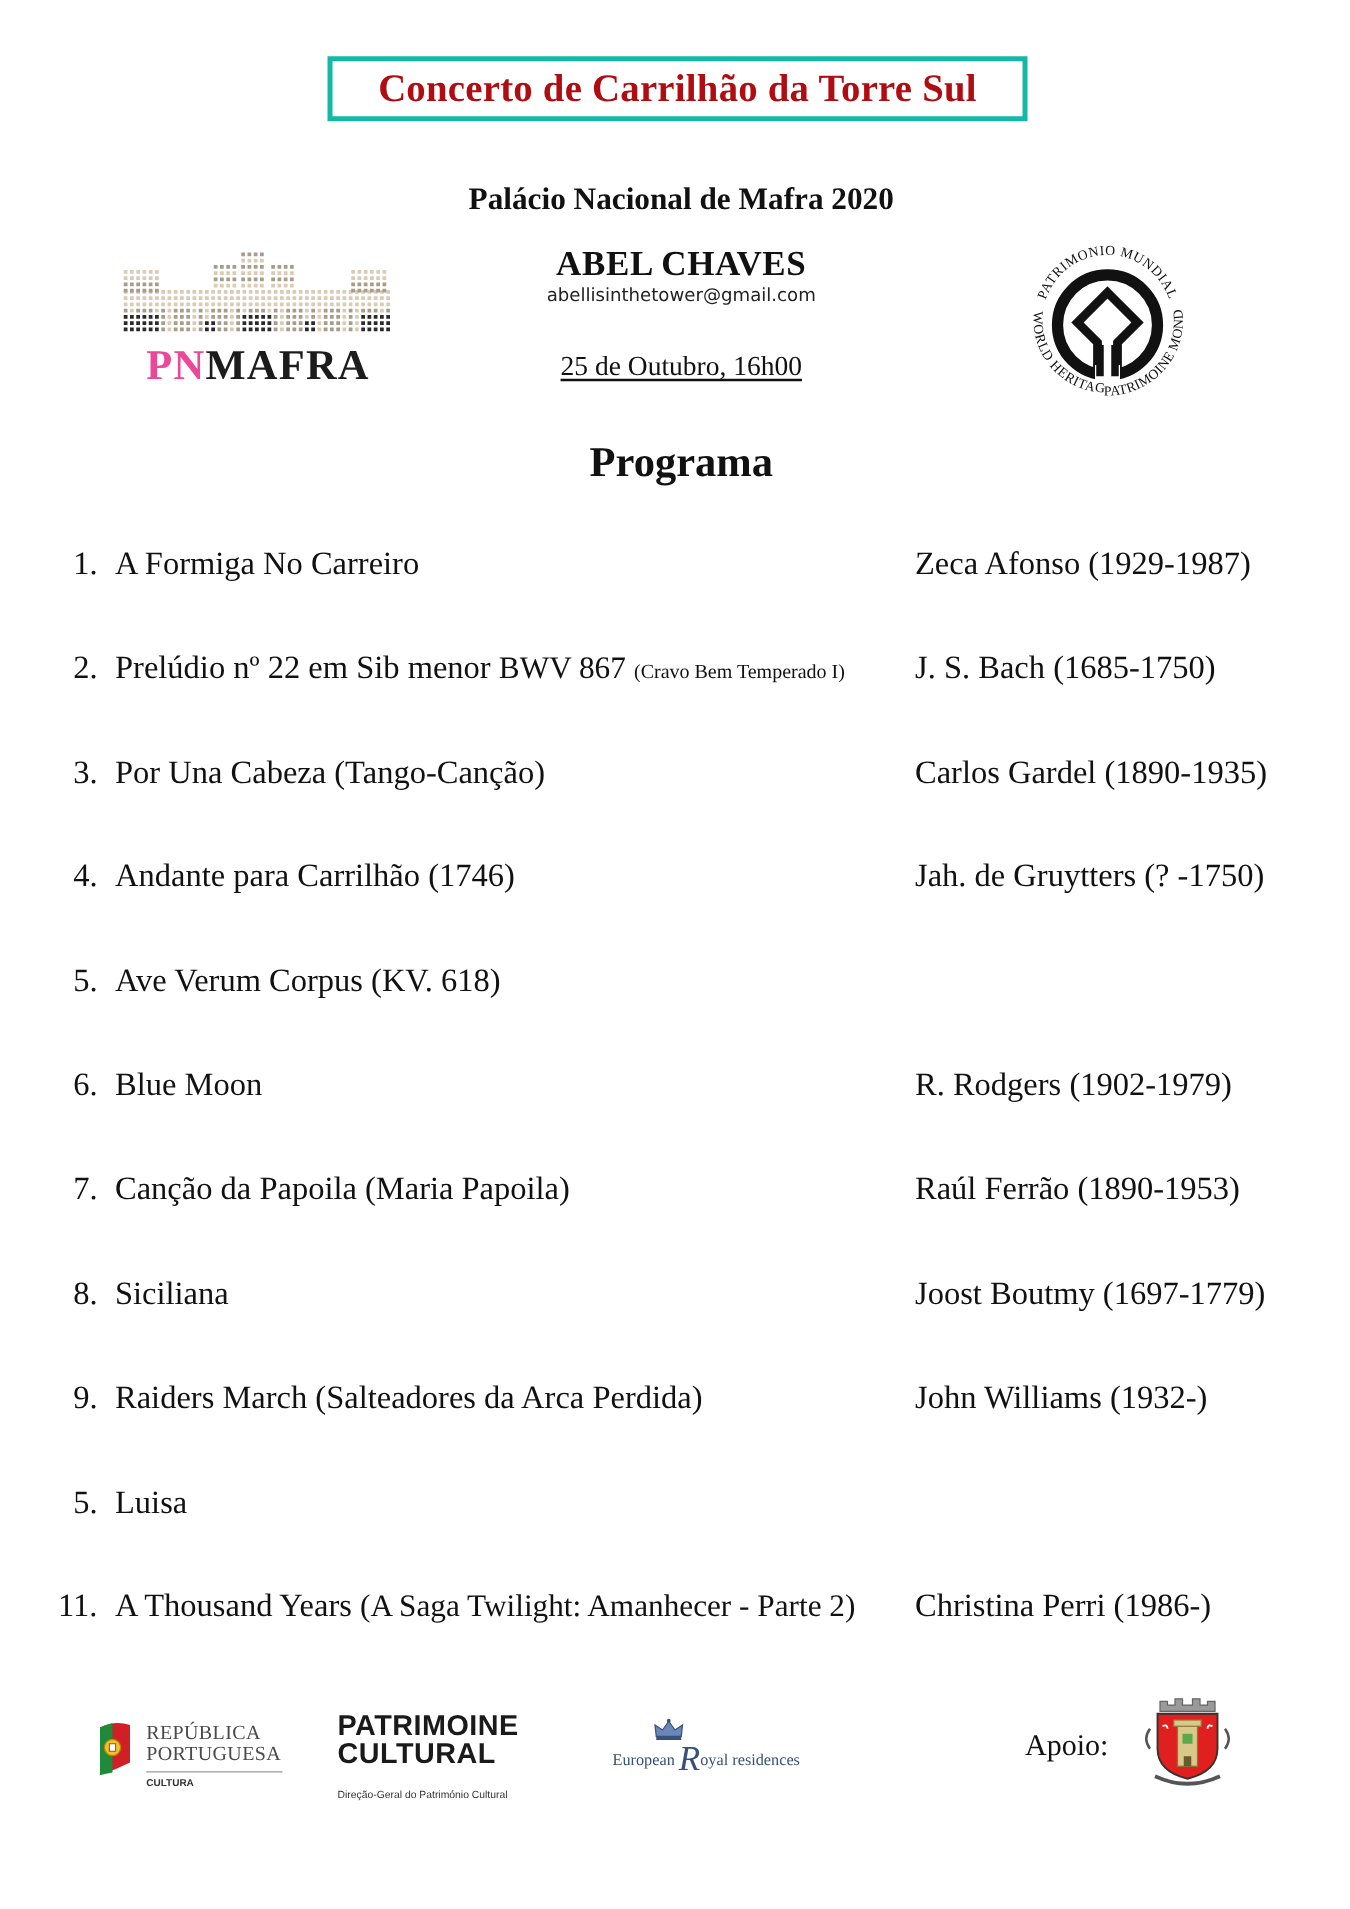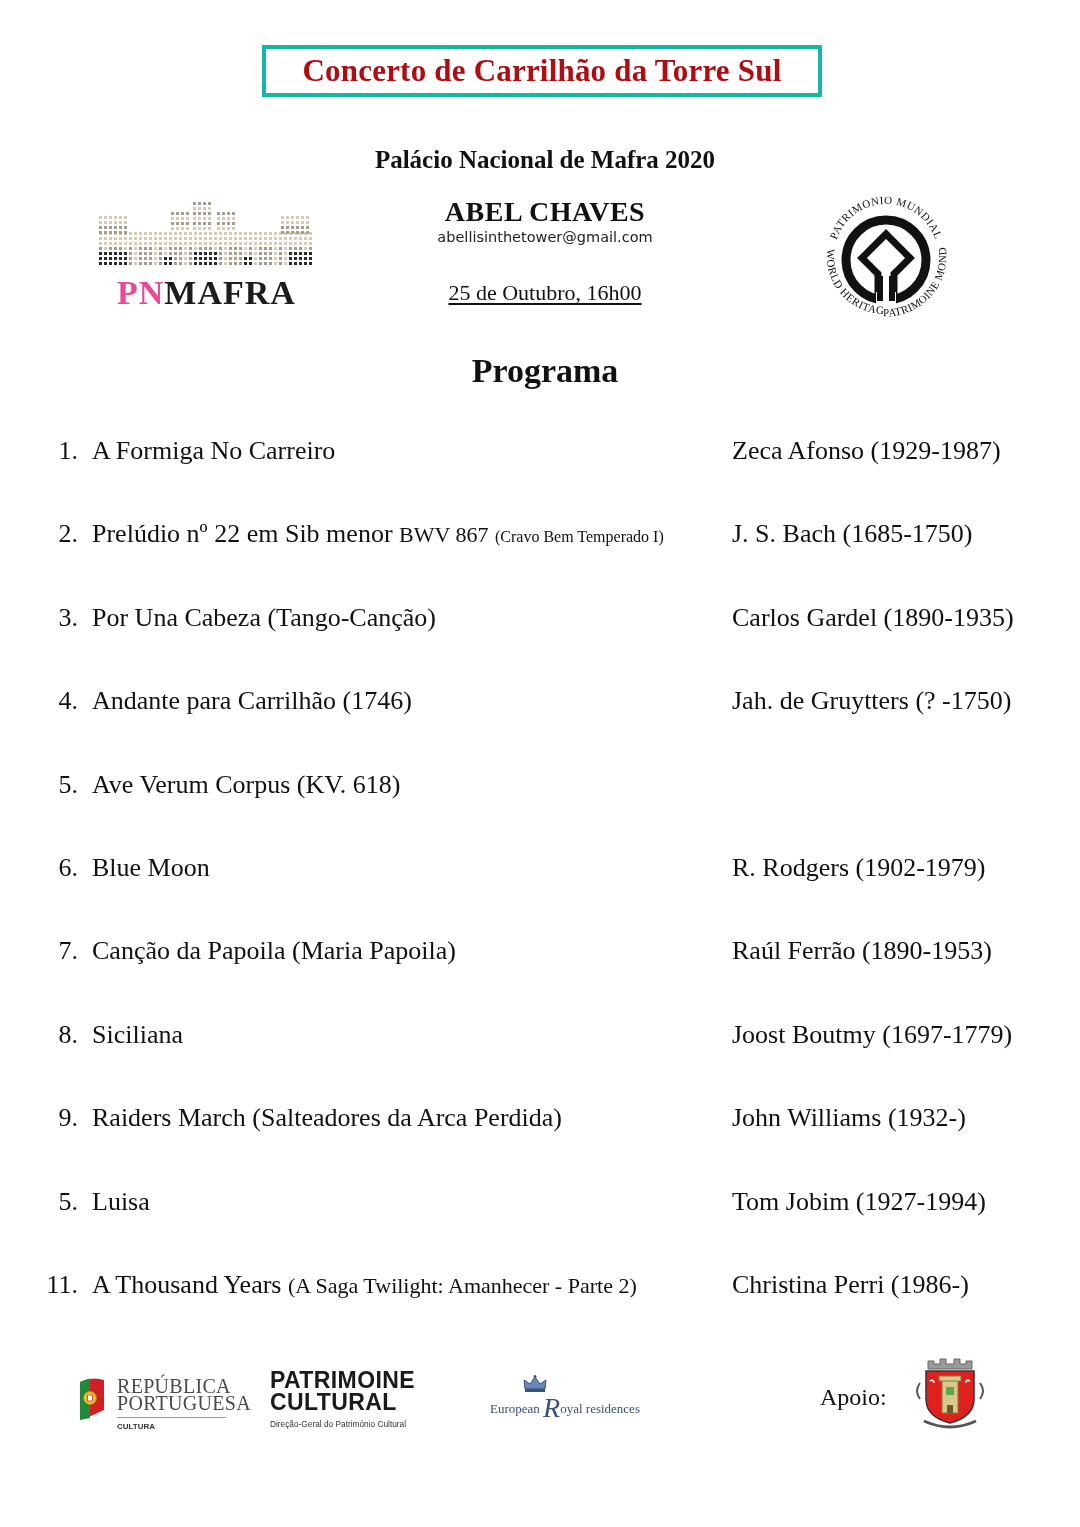--- a/index.html
+++ b/index.html
@@ -32,37 +32,37 @@
   .pn-text .pn { color:#ec4899; }
   .pn-text .mafra { color:#1c1c1c; }
 
   
   .wh-logo { position:absolute; left:814px; top:184px; width:144px; height:144px; }
 
   
   .prog-row { position:absolute; left:0; width:1080px; height:40px; font-size:26px; }
   .prog-num { position:absolute; right:1002px; top:0; text-align:right; white-space:nowrap; }
   .prog-title { position:absolute; left:92px; top:0; white-space:nowrap; }
-  .prog-note { font-size:22px; }
+  .prog-note { font-size:25px; }
   .prog-note-xs { font-size:16px; }
   .prog-composer { position:absolute; left:732px; top:0; white-space:nowrap; }
 
   
   .rp-logo { position:absolute; left:76px; top:1374px; width:160px; height:60px; }
   .rp-flag { position:absolute; left:0; top:2px; width:30px; height:44px; }
   .rp-text { position:absolute; left:41px; top:4px; font-family:"Liberation Serif", serif;
-             font-size:20px; line-height:17px; color:#4a4a4a; letter-spacing:0.3px; }
+             font-size:16px; line-height:17px; color:#4a4a4a; letter-spacing:0.3px; }
   .rp-line { position:absolute; left:41px; top:43px; width:109px; height:1px; background:#9a9a9a; }
   .rp-cultura { position:absolute; left:41px; top:48px; font-family:"Liberation Sans", sans-serif;
                 font-size:8px; font-weight:bold; color:#333; }
 
   .pc-logo { position:absolute; left:270px; top:1369px; width:170px; height:60px; }
   .pc-l1, .pc-l2 { font-family:"Liberation Sans", sans-serif; font-weight:bold;
                    font-size:23px; line-height:22px; color:#1a1a1a; letter-spacing:0.4px; }
-  .pc-sub { font-family:"Liberation Sans", sans-serif; font-size:8.3px; color:#333; margin-top:6px; }
+  .pc-sub { font-family:"Liberation Sans", sans-serif; font-size:8.3px; color:#333; margin-top:17px; }
 
   .err-logo { position:absolute; left:470px; top:1374px; width:160px; height:50px; }
   .err-crown { position:absolute; left:52px; top:0; width:26px; height:20px; }
   .err-text { position:absolute; left:0; top:18px; font-size:13px; color:#37517a; white-space:nowrap;margin-left:20px; }
   .err-text .bigR { font-family:"Liberation Serif", serif; font-style:italic; font-size:28px;
                     vertical-align:-4px; }
 
   .apoio { position:absolute; left:820px; top:1384px; font-size:24px; }
   .cm-logo { position:absolute; left:912px; top:1355px; width:76px; height:78px; }
 </style>
@@ -560,21 +560,20 @@
       <span class="prog-composer">Joost Boutmy (1697-1779)</span>
     </div>
     <div class="prog-row" style="top: 1103px;">
       <span class="prog-num">9.</span>
       <span class="prog-title"><span>Raiders March (Salteadores da Arca Perdida)</span></span>
       <span class="prog-composer">John Williams (1932-)</span>
     </div>
     <div class="prog-row" style="top: 1187px;">
       <span class="prog-num">5.</span>
       <span class="prog-title"><span>Luisa</span></span>
-      <span class="prog-composer">Tom Jobim (1927-1994)</span>
     </div>
     <div class="prog-row" style="top: 1270px;">
       <span class="prog-num">11.</span>
       <span class="prog-title"><span>A Thousand Years</span> <span class="prog-note">(A Saga Twilight: Amanhecer - Parte 2)</span></span>
       <span class="prog-composer">Christina Perri (1986-)</span>
     </div>
   </div>
 
 <div class="rp-logo">
   <svg class="rp-flag" viewBox="0 0 30 44" width="30" height="44">

